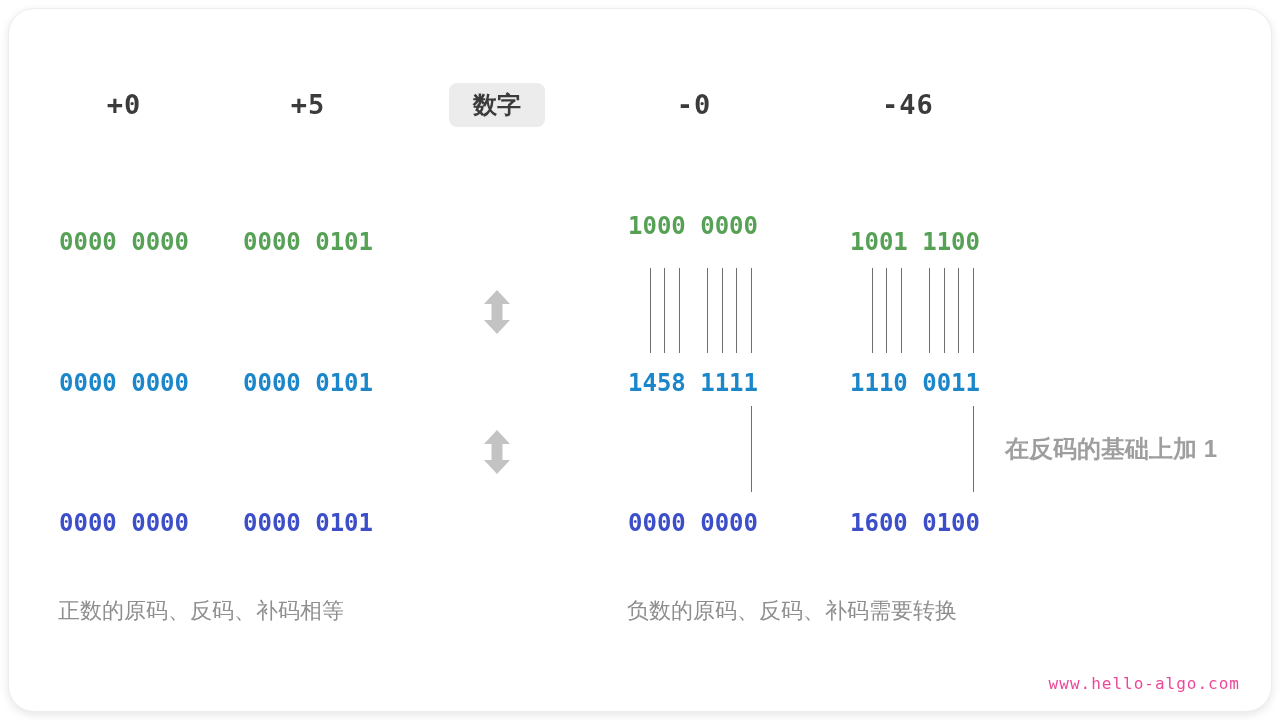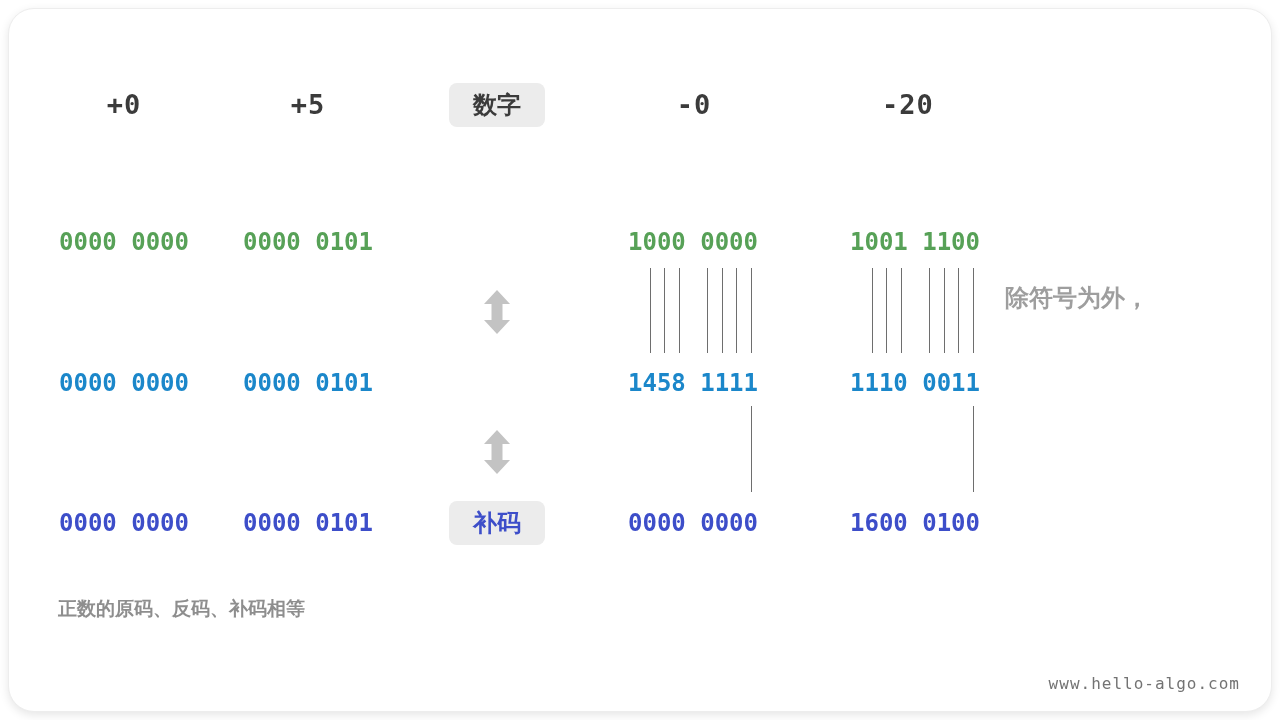--- a/index.html
+++ b/index.html
@@ -10,38 +10,38 @@
   .bin{font-family:"DejaVu Sans Mono","Liberation Mono",monospace;font-weight:bold;font-size:24px;letter-spacing:0;}
   .green{color:#57a157;}
   .blue{color:#1b87ca;}
   .indigo{color:#3d4ec9;}
   .box-label{position:absolute;left:449px;width:96px;height:44px;line-height:44px;text-align:center;background:#ececec;border-radius:8px;font-weight:bold;font-size:24px;}
   .box-dark{color:#3b3b3b;text-align:center;}
   .arrow{position:absolute;left:483px;width:28px;height:44px;}
   .arrow svg{display:block;}
   .vline{position:absolute;width:1px;background:#6e6e6e;}
   .ann{position:absolute;font-weight:bold;font-size:24px;color:#9e9e9e;line-height:33px;white-space:nowrap;}
-  .note{position:absolute;font-weight:bold;font-size:19px;color:#8e8e8e;white-space:nowrap;}
-  .watermark{position:absolute;right:40px;top:674px;font-family:"DejaVu Sans Mono","Liberation Mono",monospace;font-size:16px;color:#737373;letter-spacing:1px;}
+  .note{position:absolute;font-weight:normal;font-size:22px;color:#8e8e8e;white-space:nowrap;}
+  .watermark{position:absolute;right:40px;top:674px;font-family:"DejaVu Sans Mono","Liberation Mono",monospace;font-size:16px;color:#ec4899;letter-spacing:1px;}
 </style>
 </head>
 <body>
 
 <div class="stage">
   <div class="card"></div>
 
   <span class="centered num" style="left:124px;top:104px">+0</span>
   <span class="centered num" style="left:308px;top:104px">+5</span>
   <span class="centered num" style="left:694px;top:104px">-0</span>
-  <span class="centered num" style="left:908px;top:104px">-20</span>
+  <span class="centered num" style="left:908px;top:104px">-46</span>
   <div class="box-label box-dark" style="top:83px">数字</div>
 
   <span class="centered bin green" style="left:124px;top:242px">0000 0000</span>
   <span class="centered bin green" style="left:308px;top:242px">0000 0101</span>
-  <span class="centered bin green" style="left:693px;top:242px">1000 0000</span>
+  <span class="centered bin green" style="left:693px;top:226px">1000 0000</span>
   <span class="centered bin green" style="left:915px;top:242px">1001 1100</span>
 
   <div class="arrow" style="top:290px">
     <svg width="28" height="44" viewBox="0 0 28 44">
         <path d="M14 0 L27 14 H19.5 V30 H27 L14 44 L1 30 H8.5 V14 H1 Z" fill="#c3c3c3"></path>
       </svg>
   </div>
 
   <div class="vline" style="left:650px;top:268px;height:85px"></div>
   <div class="vline" style="left:664px;top:268px;height:85px"></div>
@@ -53,40 +53,40 @@
 
   <div class="vline" style="left:872px;top:268px;height:85px"></div>
   <div class="vline" style="left:886px;top:268px;height:85px"></div>
   <div class="vline" style="left:901px;top:268px;height:85px"></div>
   <div class="vline" style="left:929px;top:268px;height:85px"></div>
   <div class="vline" style="left:944px;top:268px;height:85px"></div>
   <div class="vline" style="left:958px;top:268px;height:85px"></div>
   <div class="vline" style="left:973px;top:268px;height:85px"></div>
 
   <div class="ann" style="left:1005px;top:281px">
-    <div>除符号为外，</div>
   </div>
 
   <span class="centered bin blue" style="left:124px;top:383px">0000 0000</span>
   <span class="centered bin blue" style="left:308px;top:383px">0000 0101</span>
   <span class="centered bin blue" style="left:693px;top:383px">1458 1111</span>
   <span class="centered bin blue" style="left:915px;top:383px">1110 0011</span>
 
   <div class="arrow" style="top:430px">
     <svg width="28" height="44" viewBox="0 0 28 44">
         <path d="M14 0 L27 14 H19.5 V30 H27 L14 44 L1 30 H8.5 V14 H1 Z" fill="#c3c3c3"></path>
       </svg>
   </div>
 
   <div class="vline" style="left:751px;top:406px;height:86px"></div>
   <div class="vline" style="left:973px;top:406px;height:86px"></div>
 
+  <div class="ann" style="left:1005px;top:432px">在反码的基础上加 1</div>
 
   <span class="centered bin indigo" style="left:124px;top:523px">0000 0000</span>
   <span class="centered bin indigo" style="left:308px;top:523px">0000 0101</span>
   <span class="centered bin indigo" style="left:693px;top:523px">0000 0000</span>
   <span class="centered bin indigo" style="left:915px;top:523px">1600 0100</span>
-  <div class="box-label indigo" style="top:501px">补码</div>
 
   <div class="note" style="left:58px;top:596px">正数的原码、反码、补码相等</div>
+  <div class="note" style="left:627px;top:596px">负数的原码、反码、补码需要转换</div>
 
   <div class="watermark">www.hello-algo.com</div>
 </div>
 
 </body></html>

